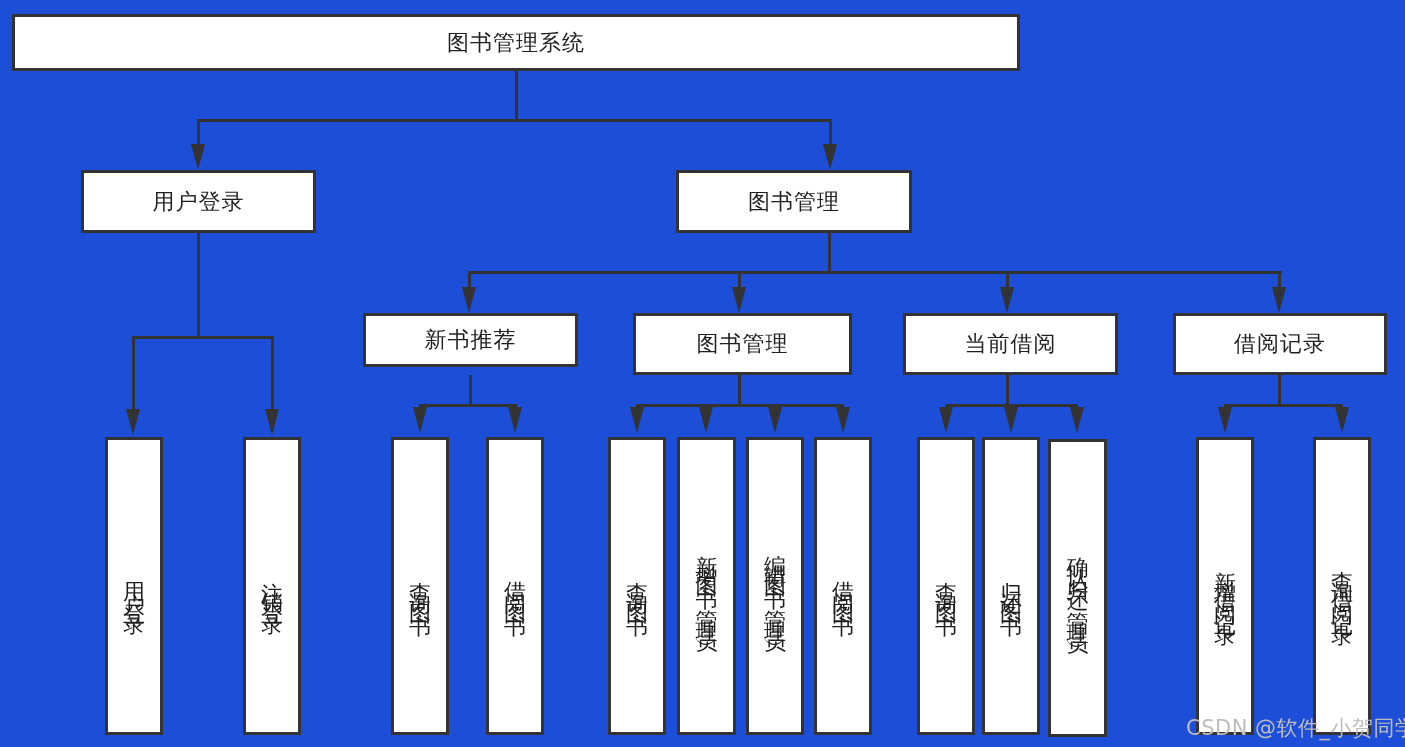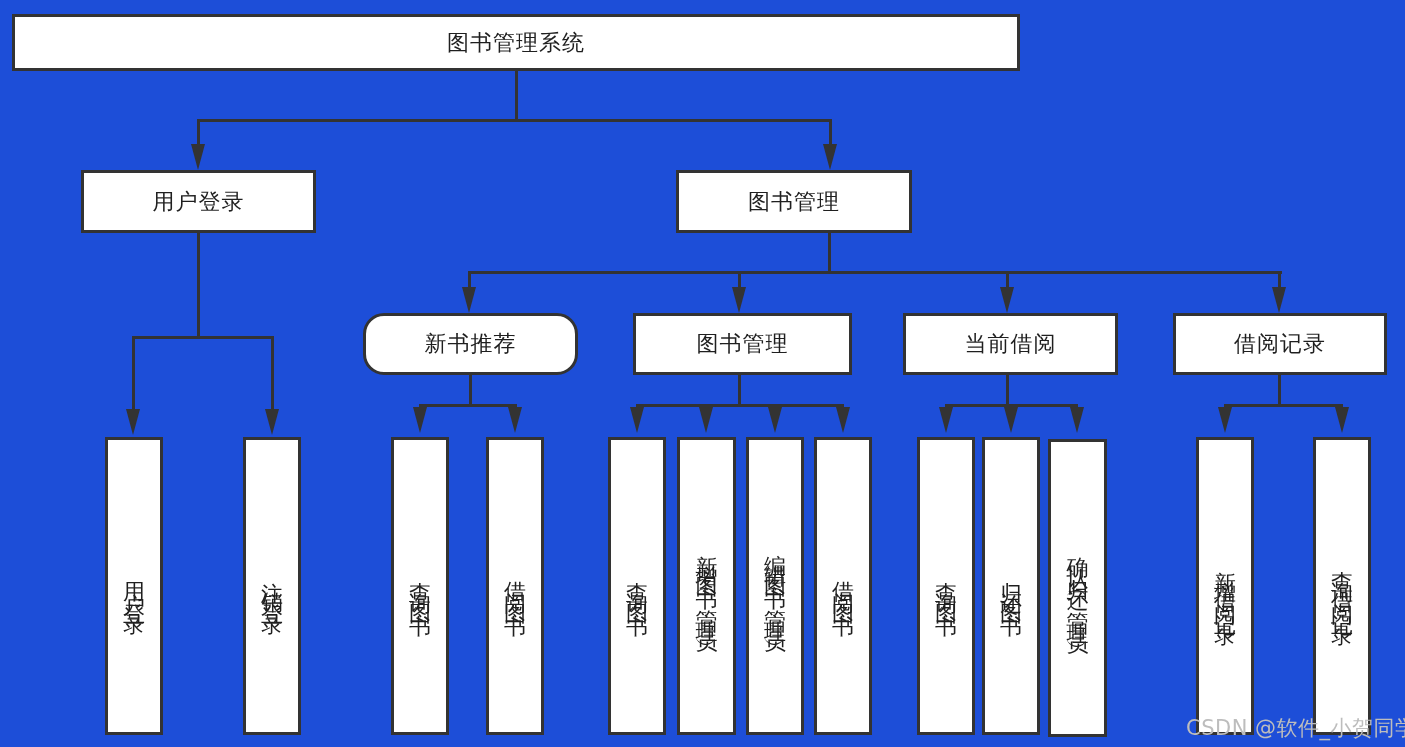--- a/index.html
+++ b/index.html
@@ -61,21 +61,21 @@
   <div class="hline" style="left:468px; top:271px; width:814px;"></div>
   <div class="vline" style="left:468px; top:271px; height:18px;"></div>
   <div class="arrow" style="left:462px; top:287px;"></div>
   <div class="vline" style="left:738px; top:271px; height:18px;"></div>
   <div class="arrow" style="left:732px; top:287px;"></div>
   <div class="vline" style="left:1006px; top:271px; height:18px;"></div>
   <div class="arrow" style="left:1000px; top:287px;"></div>
   <div class="vline" style="left:1278px; top:271px; height:18px;"></div>
   <div class="arrow" style="left:1272px; top:287px;"></div>
 
-  <div class="box" style="left:363px; top:313px; width:215px; height:62px;border-radius:21px;">新书推荐</div>
+  <div class="box" style="left:363px; top:313px; width:215px; height:54px;">新书推荐</div>
   <div class="box" style="left:633px; top:313px; width:219px; height:62px;">图书管理</div>
   <div class="box" style="left:903px; top:313px; width:215px; height:62px;">当前借阅</div>
   <div class="box" style="left:1173px; top:313px; width:214px; height:62px;">借阅记录</div>
 
   <div class="vline" style="left:469px; top:375px; height:32px;"></div>
   <div class="hline" style="left:419px; top:404px; width:98px;"></div>
   <div class="arrow" style="left:413px; top:407px;"></div>
   <div class="arrow" style="left:508px; top:407px;"></div>
 
   <div class="vline" style="left:738px; top:375px; height:32px;"></div>

